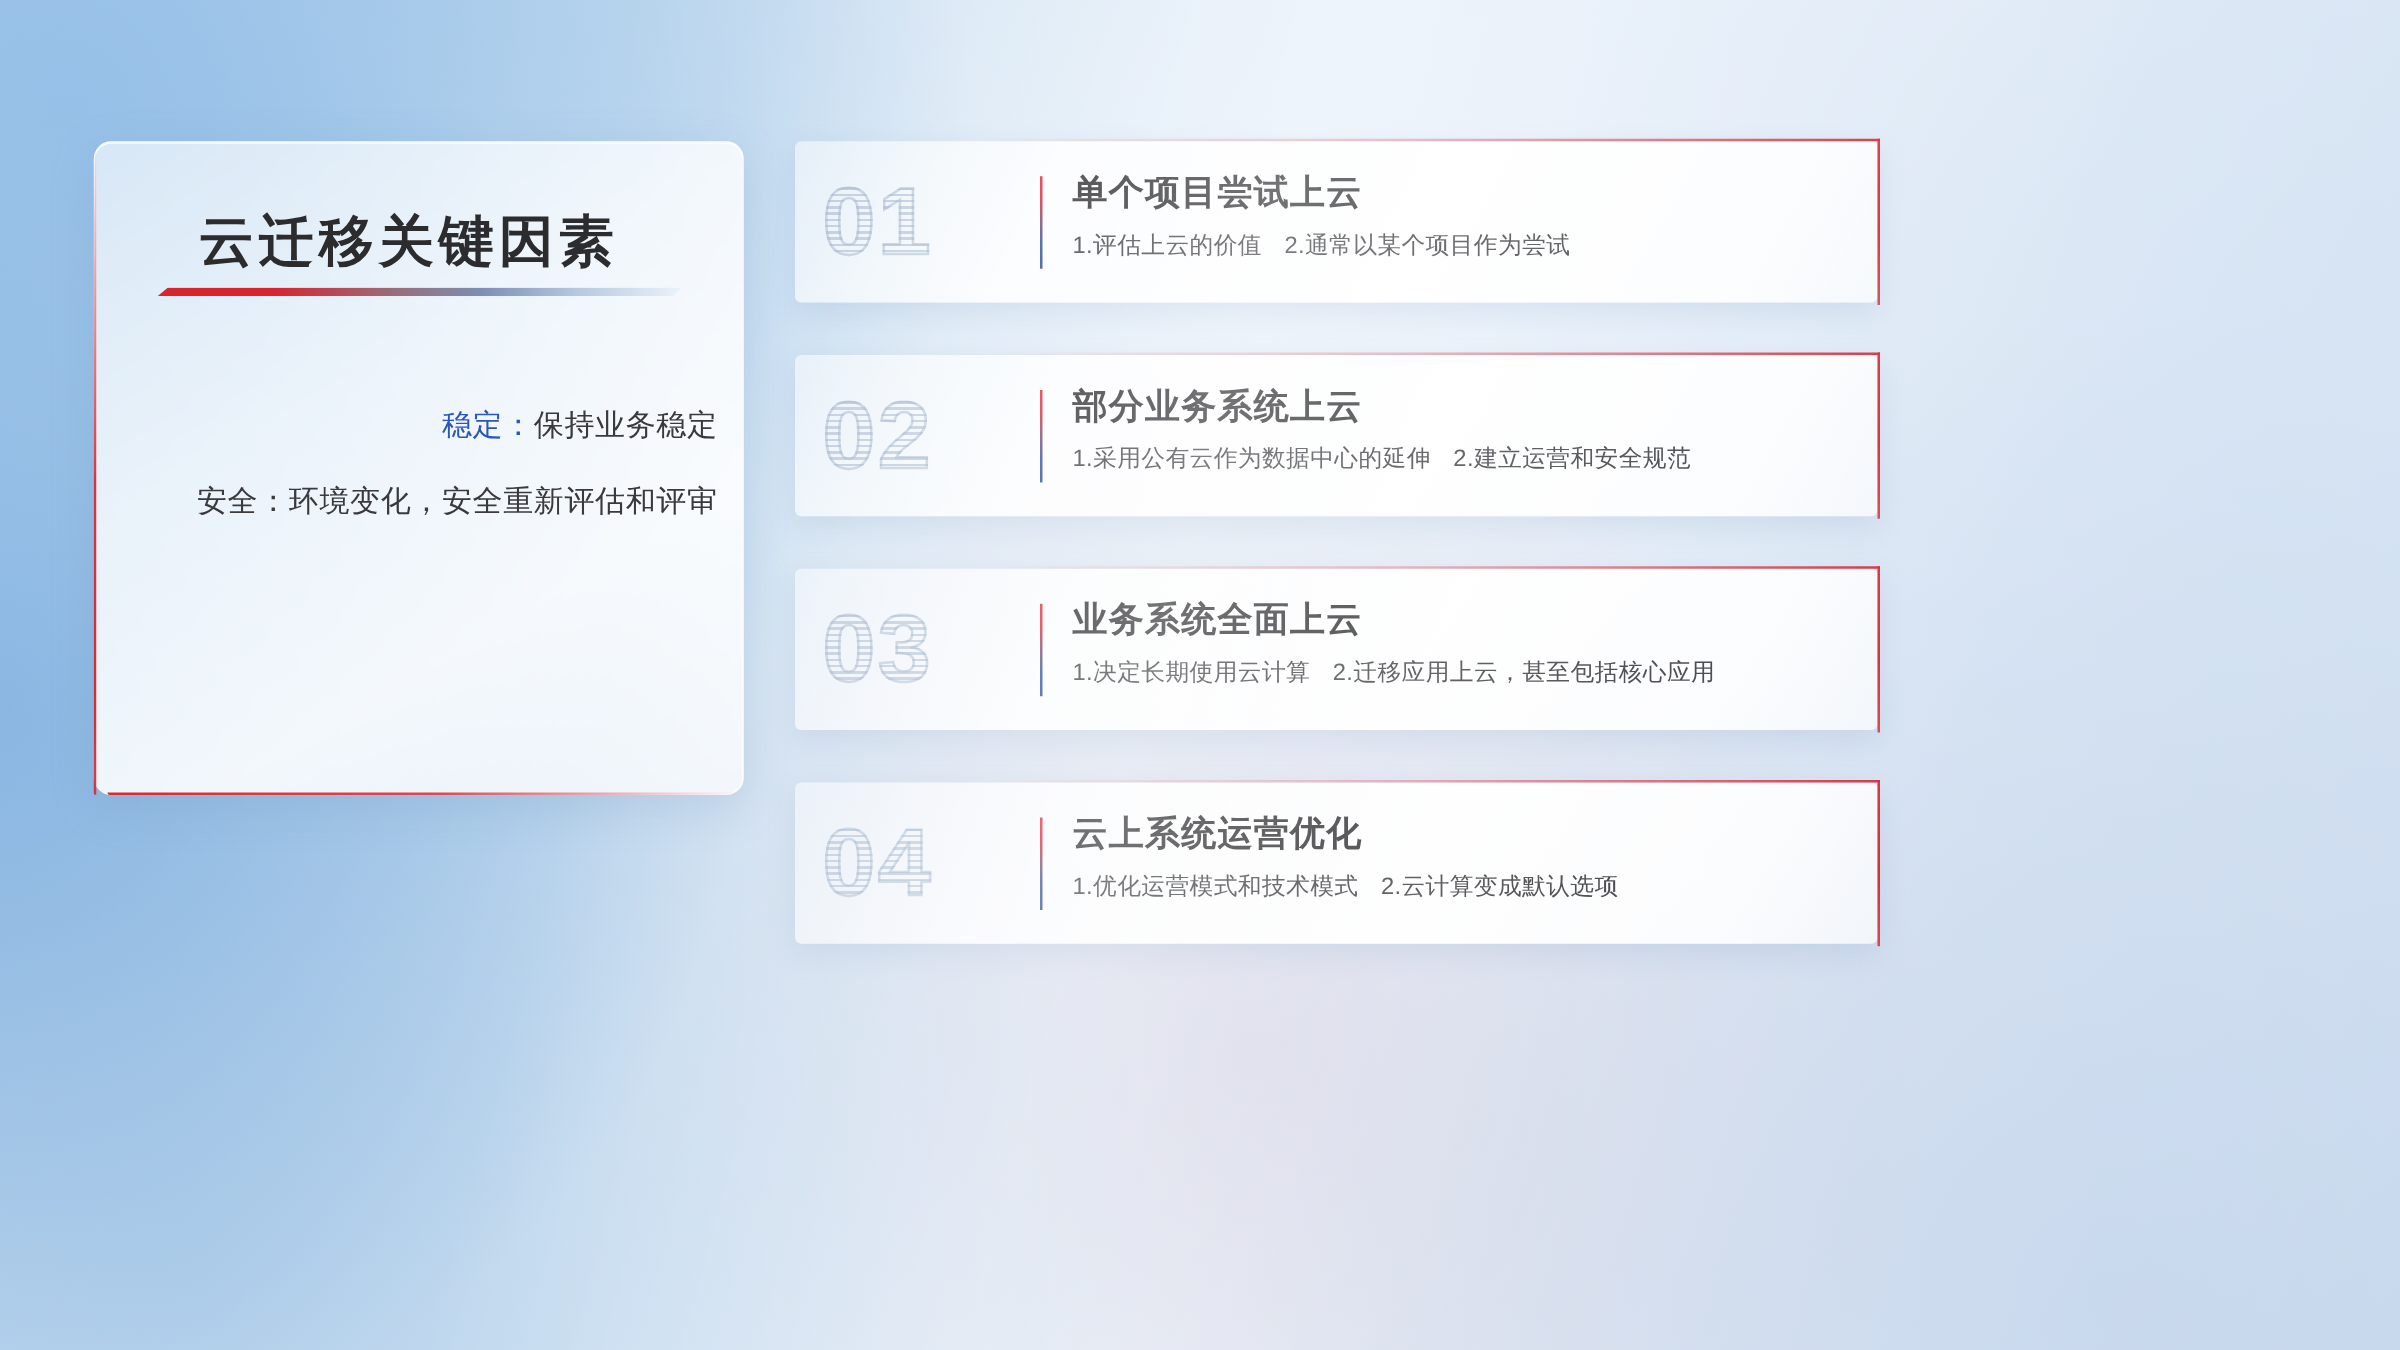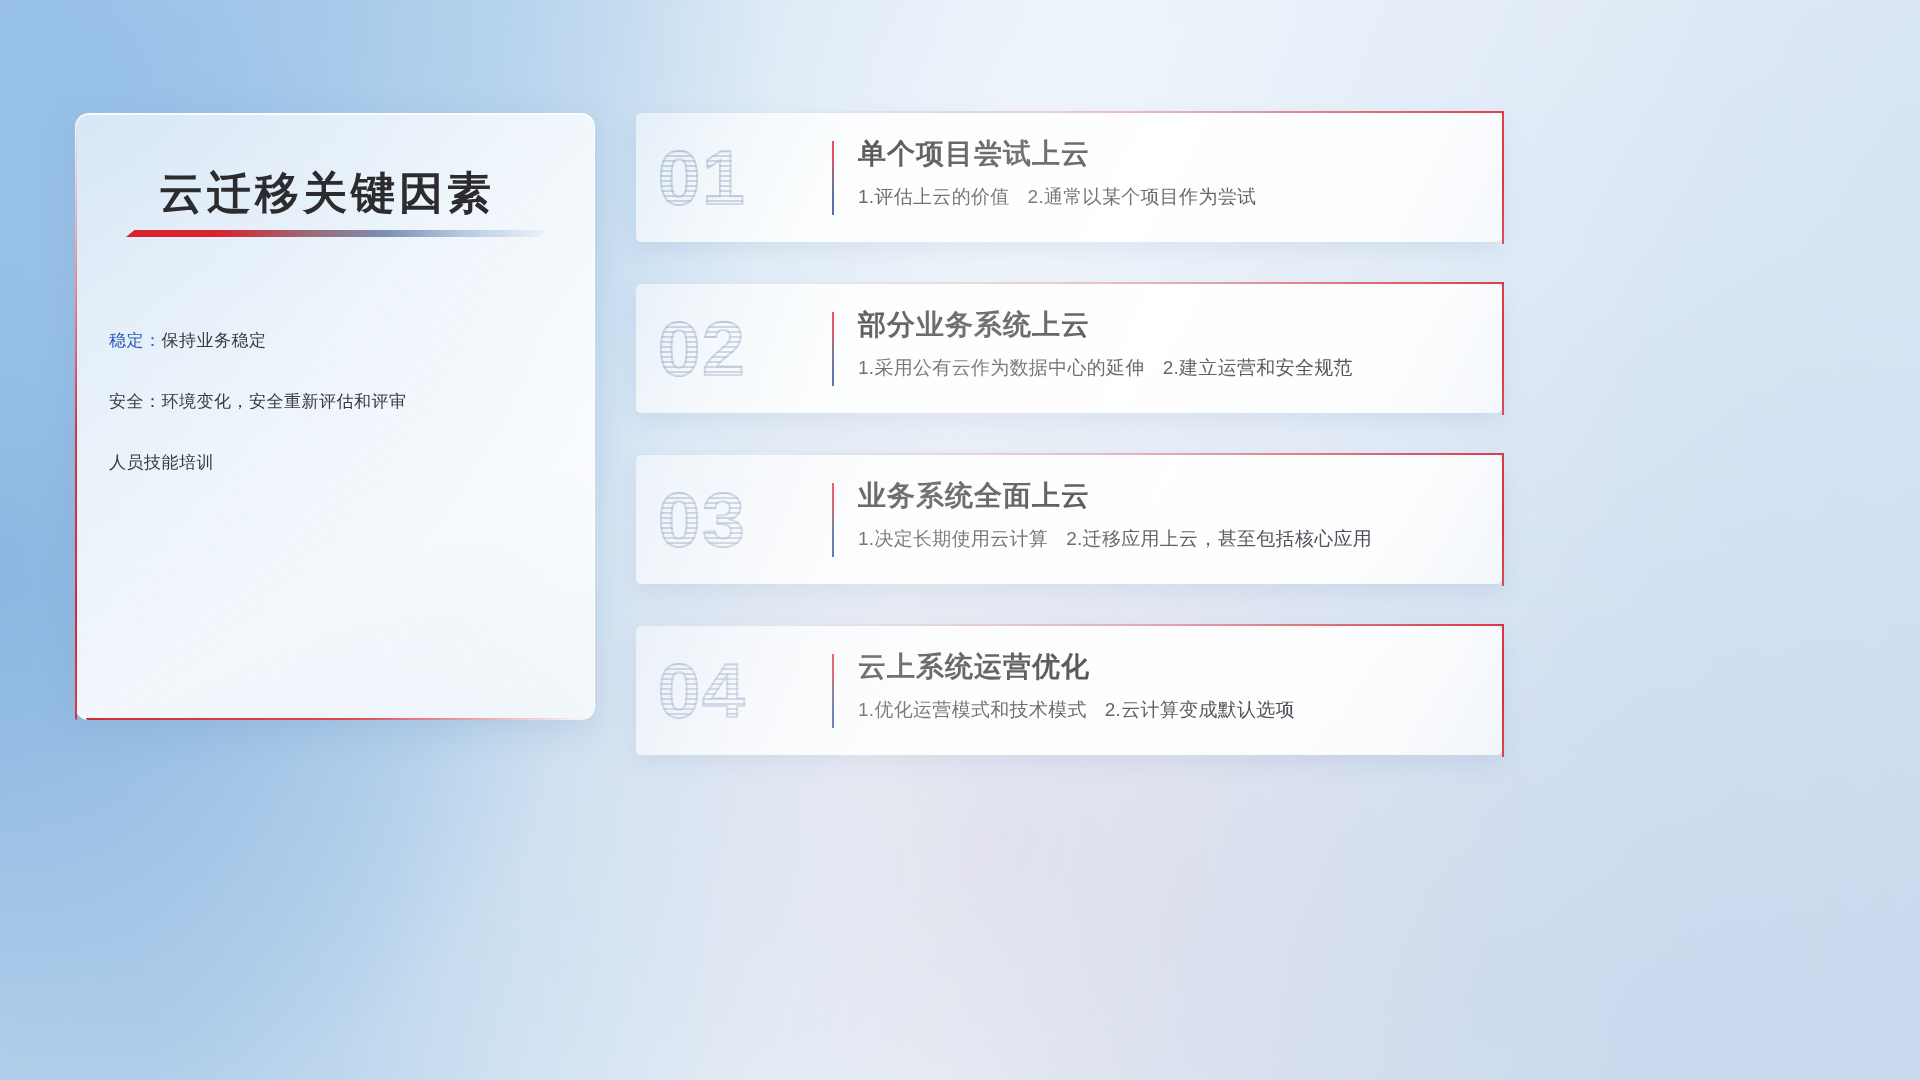--- a/index.html
+++ b/index.html
@@ -35,21 +35,21 @@
     background: linear-gradient(105deg, rgba(255,255,255,0) 28%, rgba(255,255,255,0.34) 48%, rgba(255,255,255,0.10) 66%, rgba(255,255,255,0) 80%);
     pointer-events: none;
   }
 
   
   .left-card {
     position: absolute;
     left: 75px;
     top: 113px;
     width: 520px;
-    height: 607px;
+    height: 523px;
     border-radius: 14px;
     background: linear-gradient(150deg, rgba(255,255,255,0.62) 0%, rgba(255,255,255,0.80) 38%, rgba(255,255,255,0.88) 70%, rgba(255,255,255,0.72) 100%);
     border: 1px solid rgba(255,255,255,0.85);
     box-shadow: 0 10px 34px rgba(110,145,185,0.22), inset 0 1px 0 rgba(255,255,255,0.9);
     backdrop-filter: blur(2px);
     z-index: 3;
   }
   
   .left-card::before {
     content: "";
@@ -87,25 +87,26 @@
     clip-path: polygon(2% 0, 100% 0, 98% 100%, 0% 100%);
   }
 
   .factor-list {
     position: absolute;
     left: 33px;
     top: 196px;
     right: 20px;
   }
   .factor-line {
-    font-size: 17px;
+    font-size: 24px;
     line-height: 61px;
     color: #3a3a3d;
     white-space: nowrap;
     letter-spacing: 0.5px;
+    text-align: right;
   }
   .factor-line .lbl { color: #3a3a3d; }
   .factor-line.accent .lbl { color: #2b57b5; }
 
   
   .steps {
     position: absolute;
     left: 636px;
     top: 113px;
     width: 866px;
@@ -196,21 +197,20 @@
 
 <div id="slide">
 
   <div class="left-card">
     <div class="left-title">云迁移关键因素</div>
     <div class="title-rule"></div>
     <div class="factor-list">
 
     <div class="factor-line accent"><span class="lbl">稳定：</span><span class="txt">保持业务稳定</span></div>
         <div class="factor-line"><span class="lbl">安全：</span><span class="txt">环境变化，安全重新评估和评审</span></div>
-        <div class="factor-line"><span class="lbl"></span><span class="txt">人员技能培训</span></div>
       </div>
   </div>
 
   <div class="steps">
 
   <div class="step-card">
         <div class="step-num">01</div>
         <div class="step-divider"></div>
         <div class="step-body">
           <div class="step-title">单个项目尝试上云</div>

